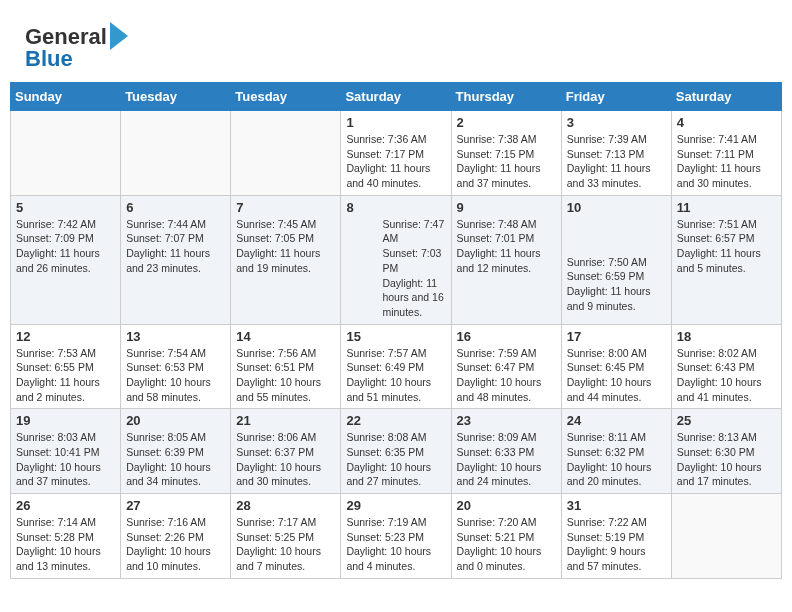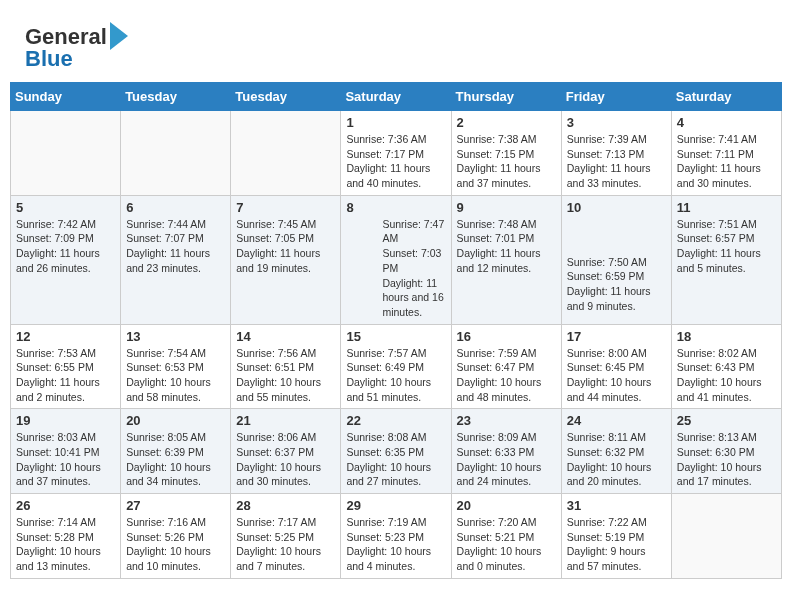--- a/index.html
+++ b/index.html
@@ -278,21 +278,21 @@
       <tr>
         <td>
           <span class="day-number">26</span>
           <div class="day-info" style="white-space: pre-line;">Sunrise: 7:14 AM
 Sunset: 5:28 PM
 Daylight: 10 hours and 13 minutes.</div>
         </td>
         <td>
           <span class="day-number">27</span>
           <div class="day-info" style="white-space: pre-line;">Sunrise: 7:16 AM
-Sunset: 5:26 PM
+Sunset: 2:26 PM
 Daylight: 10 hours and 10 minutes.</div>
         </td>
         <td>
           <span class="day-number">28</span>
           <div class="day-info" style="white-space: pre-line;">Sunrise: 7:17 AM
 Sunset: 5:25 PM
 Daylight: 10 hours and 7 minutes.</div>
         </td>
         <td>
           <span class="day-number">29</span>

